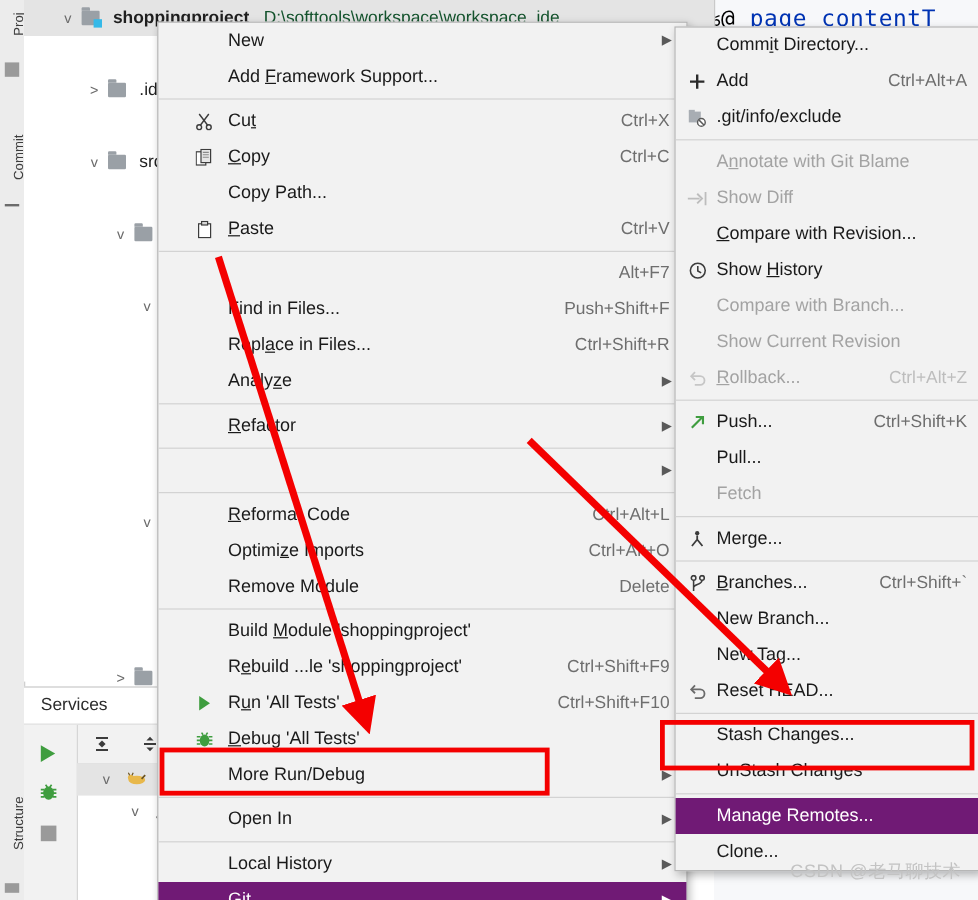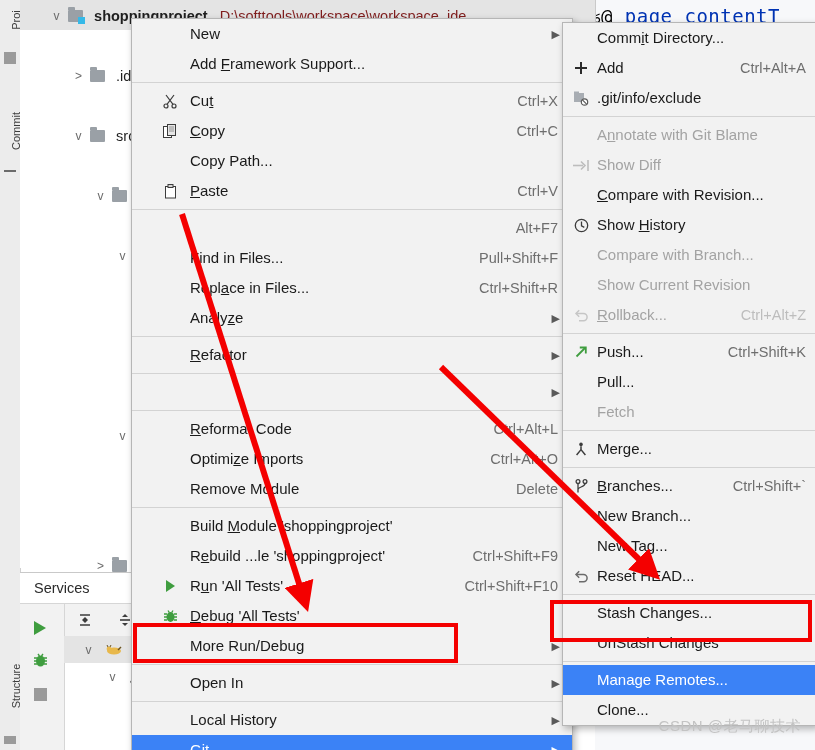--- a/index.html
+++ b/index.html
@@ -18,21 +18,21 @@
 
   
   .proj-panel{position:absolute;left:20px;top:0;width:575px;height:568px;background:#ffffff;border-right:1px solid #c9c9c9;}
   .proj-header{position:absolute;left:20px;top:0;width:575px;height:26px;background:#ebebeb;}
   .tree{position:absolute;left:20px;top:0;width:575px;}
   .trow{position:relative;height:30px;line-height:30px;white-space:nowrap;font-size:14.5px;}
   .trow.sel{background:#e4e4e4;}
   .arrow{display:inline-block;width:13px;text-align:center;color:#6b6b6b;font-size:12px;}
   .tlabel{display:inline-block;vertical-align:middle;}
   .bold{font-weight:bold;text-align:center;}
-  .dim{color:#7f1d1d;font-weight:normal;}
+  .dim{color:#14532d;font-weight:normal;}
   .ico{display:inline-block;width:18px;height:15px;vertical-align:-3px;position:relative;margin-right:5px;}
   .fold{position:absolute;left:1px;top:2px;width:15px;height:12px;background:#9aa0a6;border-radius:1px;}
   .fold:after{content:"";position:absolute;left:0;top:-3px;width:7px;height:3px;background:#9aa0a6;border-radius:1px 1px 0 0;}
   .fold.blue{background:#6fc3e8;}
   .fold.blue:after{background:#6fc3e8;}
   .badge{position:absolute;right:0px;bottom:-1px;width:7px;height:7px;background:#35b9e8;}
   .badge.orange{background:#e8a33d;height:6px;}
   .badge.dot{background:#3a9fd6;border-radius:50%;}
   .badge.dark{background:#4a4a4a;}
 
@@ -56,21 +56,21 @@
   
   .menu{position:absolute;background:#f2f2f2;border:1px solid #b6b6b6;
         box-shadow:2px 3px 7px rgba(0,0,0,.28);font-size:15px;color:#1a1a1a;}
   .mi{position:relative;height:30px;line-height:30px;white-space:nowrap;}
   .mi .mlabel{position:absolute;left:58px;}
   .mi .mkey{position:absolute;right:14px;color:#6e6e6e;font-size:14.5px;}
   .mi .mchev{position:absolute;right:12px;color:#5a5a5a;font-size:11px;line-height:30px;}
   .mi .mico{position:absolute;left:28px;top:0;width:20px;height:30px;}
   .mi.disabled .mlabel{color:#a3a3a3;}
   .mi.disabled .mkey{color:#bdbdbd;}
-  .mi.hl{background:#3b82f6;}
+  .mi.hl{background:#701a75;}
   .mi.hl .mlabel{color:#ffffff;}
   .mi.hl .mchev{color:#ffffff;}
   .msep{height:1px;background:#d3d3d3;margin:3px 0;}
   u{text-decoration:underline;}
 
   #menu-main{left:131px;top:18px;width:440px;}
   #menu-main .mi .mlabel{left:58px;}
   #menu-git{left:562px;top:22px;width:253px;}
   #menu-git .mi .mlabel{left:34px;}
   #menu-git .mi .mico{left:8px;}
@@ -325,21 +325,21 @@
         </span>
         <span class="mlabel"><u>P</u>aste</span>
         <span class="mkey">Ctrl+V</span>
       </div>
       <div class="msep"></div>
       <div class="mi">
         <span class="mkey">Alt+F7</span>
       </div>
       <div class="mi">
         <span class="mlabel">Find in Files...</span>
-        <span class="mkey">Pull+Shift+F</span>
+        <span class="mkey">Push+Shift+F</span>
       </div>
       <div class="mi">
         <span class="mlabel">Repl<u>a</u>ce in Files...</span>
         <span class="mkey">Ctrl+Shift+R</span>
       </div>
       <div class="mi">
         <span class="mlabel">Analy<u>z</u>e</span>
         <span class="mchev">▶</span>
       </div>
       <div class="msep"></div>

